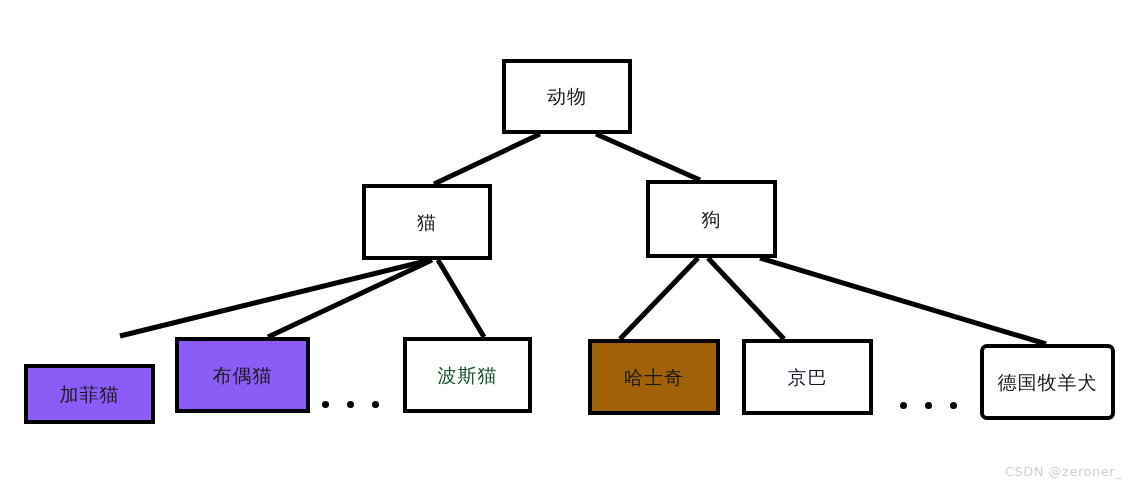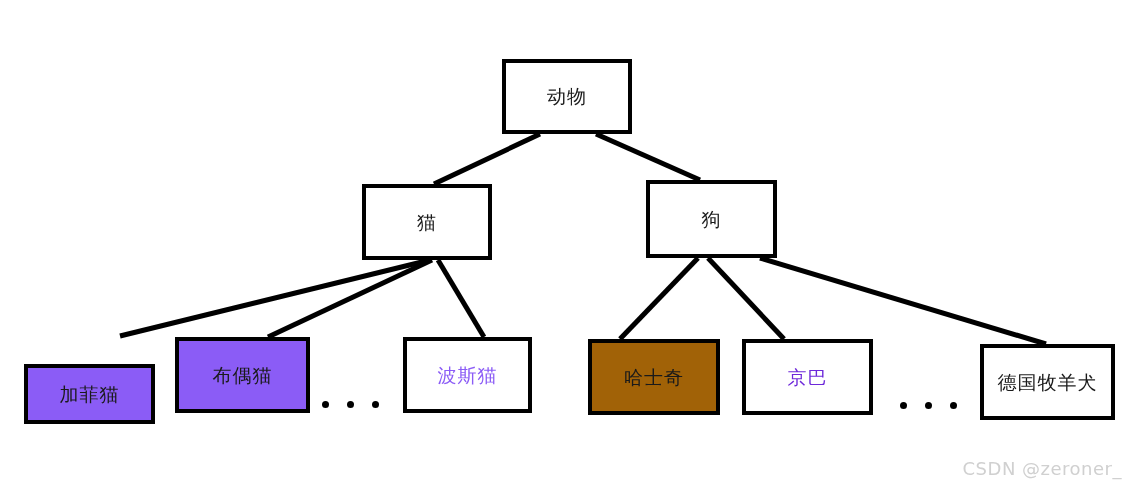--- a/index.html
+++ b/index.html
@@ -56,21 +56,21 @@
     width: 7px;
     height: 7px;
     border-radius: 50%;
     background: #000000;
   }
   #watermark {
     position: absolute;
     right: 14px;
     bottom: 10px;
     font-family: "DejaVu Sans", "Liberation Sans", sans-serif;
-    font-size: 18px;
+    font-size: 13px;
     color: #d0d0d0;
     letter-spacing: 0.5px;
     white-space: nowrap;
     user-select: none;
     z-index: 4;
   }
 </style>
 </head>
 <body>
 
@@ -103,32 +103,32 @@
 
   <div class="node-box" id="node-cat_child_1" style="left: 24px; top: 336px; width: 131px; height: 60px; border-color: rgb(0, 0, 0); background: #8b5cf6; margin-top: 28px;">
     <span class="node-label" style="color: rgb(26, 26, 26);">加菲猫</span>
   </div>
 
   <div class="node-box" id="node-cat_child_2" style="left: 175px; top: 337px; width: 135px; height: 76px; border-color: rgb(0, 0, 0); background: #8b5cf6;">
     <span class="node-label" style="color: rgb(26, 26, 26);">布偶猫</span>
   </div>
 
   <div class="node-box" id="node-cat_child_3" style="left: 403px; top: 337px; width: 129px; height: 76px; border-color: rgb(0, 0, 0); background: rgb(255, 255, 255);">
-    <span class="node-label" style="color: #8b5cf6;">波斯猫</span>
+    <span class="node-label" style="color: #14532d;">波斯猫</span>
   </div>
 
   <div class="node-box" id="node-dog_child_1" style="left: 588px; top: 339px; width: 132px; height: 76px; border-color: rgb(0, 0, 0); background: #a16207;">
     <span class="node-label" style="color: rgb(26, 26, 26);">哈士奇</span>
   </div>
 
   <div class="node-box" id="node-dog_child_2" style="left: 742px; top: 339px; width: 131px; height: 76px; border-color: rgb(0, 0, 0); background: rgb(255, 255, 255);">
-    <span class="node-label" style="color: #6d28d9;">京巴</span>
+    <span class="node-label" style="color: #0f172a;">京巴</span>
   </div>
 
-  <div class="node-box" id="node-dog_child_3" style="left: 980px; top: 344px; width: 135px; height: 76px; border-color: rgb(0, 0, 0); background: rgb(255, 255, 255);">
+  <div class="node-box" id="node-dog_child_3" style="left: 980px; top: 344px; width: 135px; height: 76px; border-color: rgb(0, 0, 0); background: rgb(255, 255, 255); border-radius: 7px;">
     <span class="node-label" style="color: rgb(26, 26, 26);">德国牧羊犬</span>
   </div>
 
   <div class="ellipsis-group" id="ellipsis-cat-ellipsis" style="left: 322px; top: 401px;">
       <span class="ellipsis-dot" style="background: rgb(0, 0, 0);"></span>
       <span class="ellipsis-dot" style="background: rgb(0, 0, 0);"></span>
       <span class="ellipsis-dot" style="background: rgb(0, 0, 0);"></span>
     </div>
   <div class="ellipsis-group" id="ellipsis-dog-ellipsis" style="left: 900px; top: 402px;">
       <span class="ellipsis-dot" style="background: rgb(0, 0, 0);"></span>

